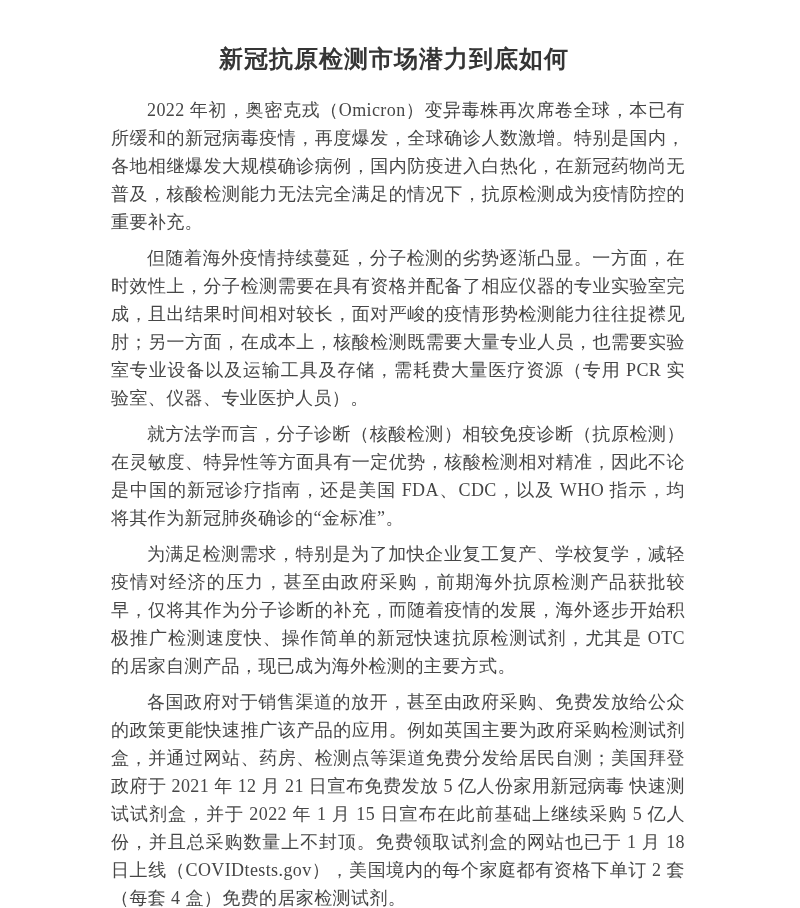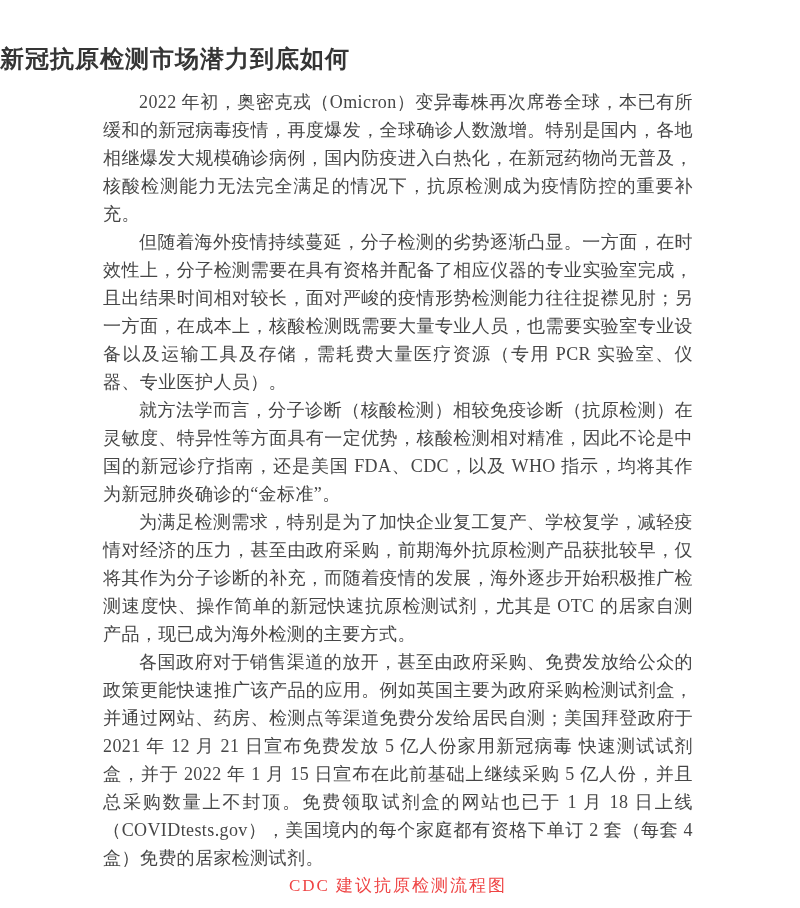--- a/index.html
+++ b/index.html
@@ -10,41 +10,41 @@
   .page {
     position: relative;
     width: 800px;
     height: 908px;
     background: #ffffff;
     overflow: hidden;
     font-family: "Liberation Serif", "DejaVu Serif", serif;
   }
   .page-title {
     margin: 42px 12px 0 0;
-    text-align: left;
+    text-align: center;
     font-size: 24px;
     line-height: 34px;
     font-weight: bold;
     color: #353535;
     letter-spacing: 1px;
   }
   .article {
     position: absolute;
     top: 88px;
     left: 103px;
     width: 590px;
     color: #464646;
     font-size: 18px;
     line-height: 28px;
     text-align: justify;
     text-justify: inter-character;
     letter-spacing: 0.4px;
   }
   .article p {
-    margin: 0;
+    margin: 8px;
     padding: 0;
     text-indent: 2em;
   }
   .figure-caption {
     margin: 0;
     text-indent: 0 !important;
     text-align: center;
     text-align-last: center;
     color: #ef4444;
     font-size: 17px;

